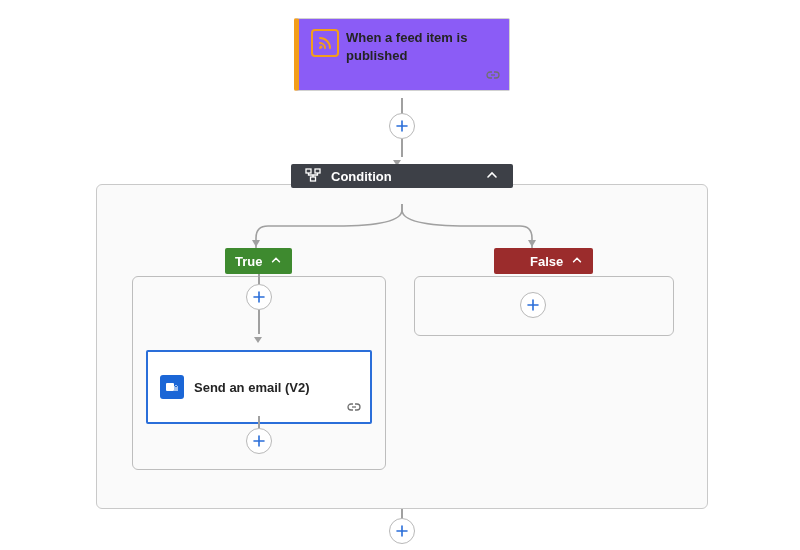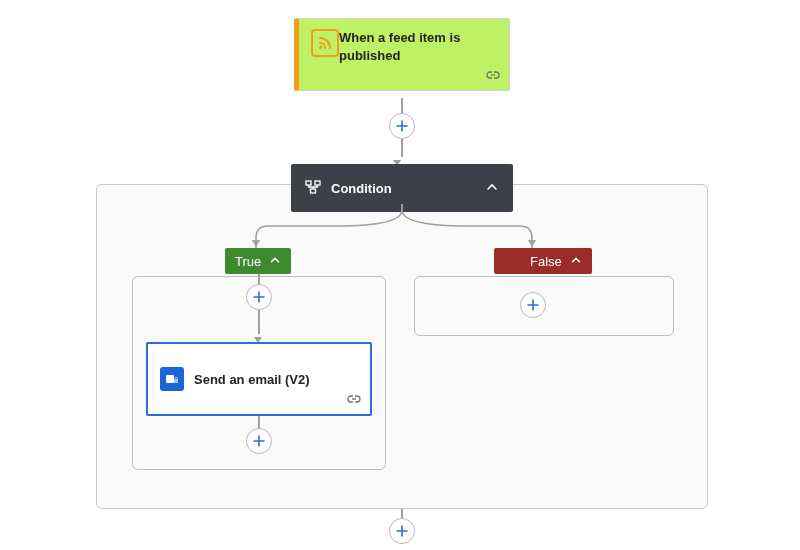--- a/index.html
+++ b/index.html
@@ -16,27 +16,27 @@
   .canvas {
     position: relative;
     width: 800px;
     height: 550px;
   }
   .trigger-card {
     position: absolute;
     left: 294px;
     top: 18px;
     width: 216px;
-    background: #bef264;
+    background: #8b5cf6;
     border: 1px solid #d1d1d1;
     border-left: 5px solid #f39e1a;
     border-radius: 2px;
     padding: 10px 12px 26px 12px;
     display: flex;
-    gap: 0;
+    gap: 7px;
     align-items: flex-start;
   }
   .trigger-card .icon-wrap {
     flex: 0 0 28px;
     width: 28px; height: 28px;
     border: 2px solid #f39e1a;
     border-radius: 4px;
     display: flex; align-items: center; justify-content: center;
   }
   .trigger-card .title {
@@ -60,21 +60,21 @@
   .arrow-head {
     position: absolute;
     left: 50%; transform: translateX(-50%);
     bottom: -1px;
   }
   .condition-header {
     position: absolute;
     left: 291px;
     top: 164px;
     width: 222px;
-    height: 48px;
+    height: 24px;
     background: #3d4047;
     color: #fff;
     display: flex;
     align-items: center;
     gap: 10px;
     padding: 0 14px;
     border-radius: 2px;
     cursor: pointer;
   }
   .condition-header .label { font-weight: 600; }
@@ -107,21 +107,21 @@
   .false-box {
     left: 414px;
     top: 276px;
     width: 260px;
     height: 60px;
   }
   .branch-pill {
     position: absolute;
     height: 26px;
     color: #fff;
-    font-weight: 400;
+    font-weight: 700;
     display: flex;
     align-items: center;
     gap: 8px;
     padding: 0 10px;
     border-radius: 2px;
     cursor: pointer;
   }
   .true-pill {
     background: #3e8a2f;
     left: 225px;
@@ -129,21 +129,21 @@
   }
   .false-pill {
     background: #9b2c2c;
     left: 494px;
     top: 248px;
     padding-left: 36px;
   }
   .action-card {
     position: absolute;
     left: 146px;
-    top: 342px;
+    top: 350px;
     width: 226px;
     height: 74px;
     background: #fff;
     border: 2px solid #2a6ed9;
     border-radius: 2px;
     padding: 10px 12px;
     display: flex;
     gap: 10px;
     align-items: center;
     cursor: pointer;

